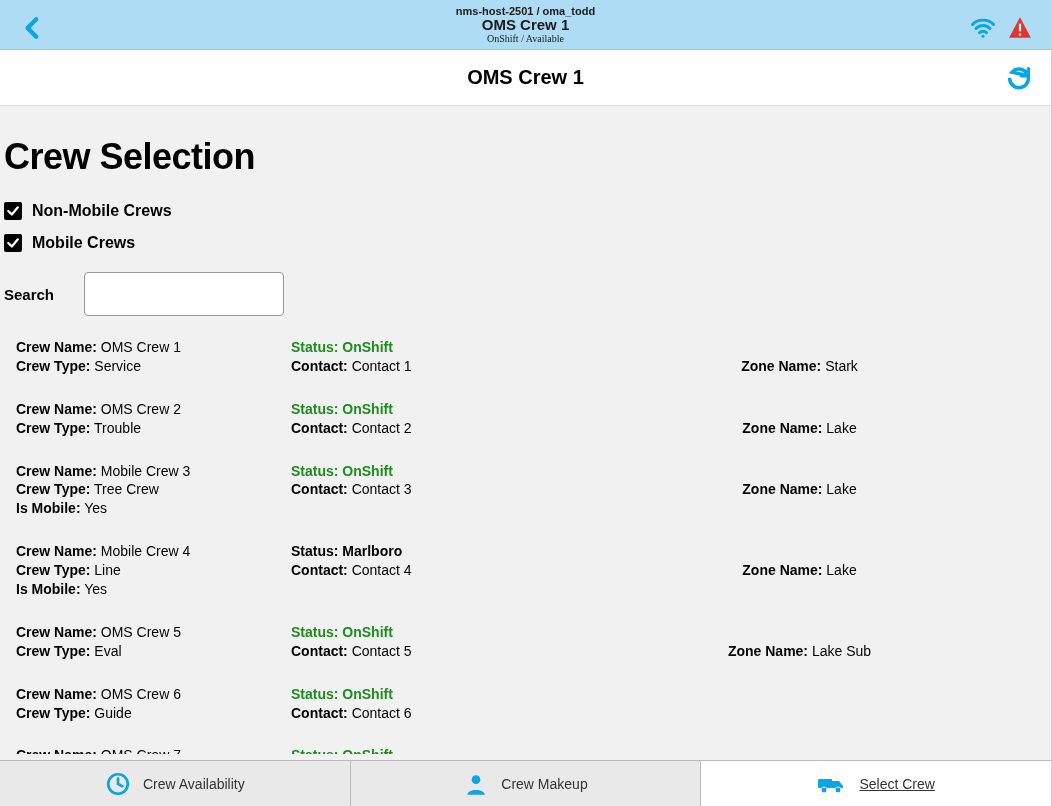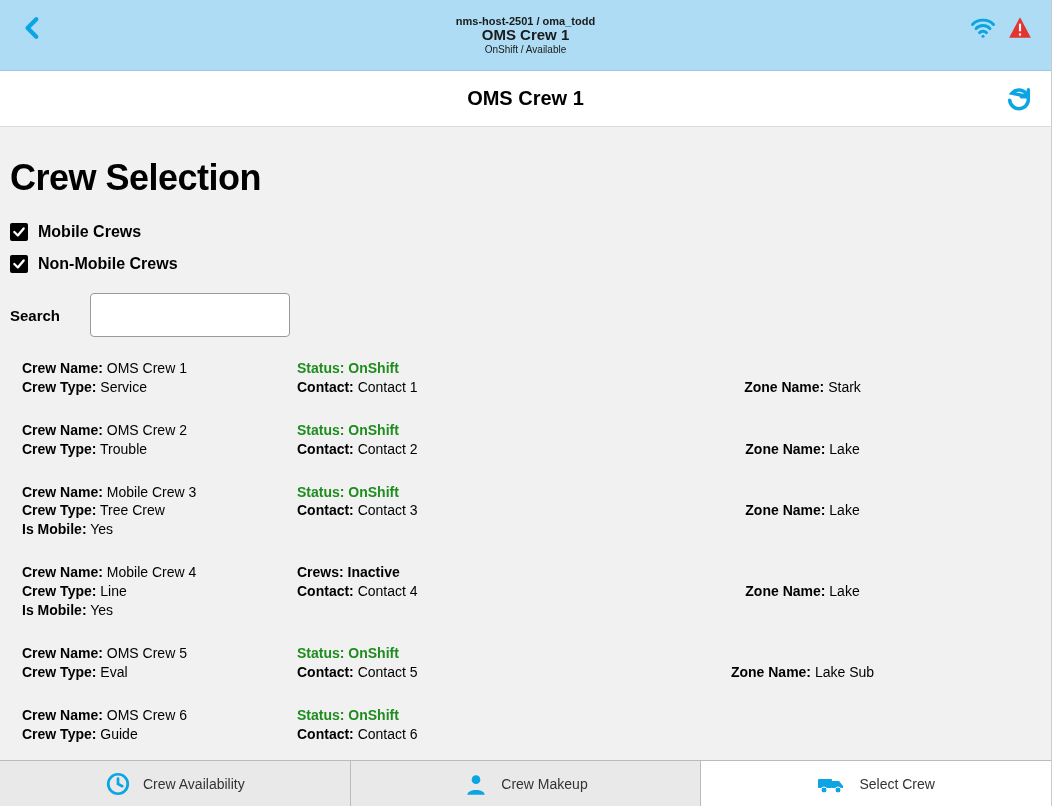--- a/index.html
+++ b/index.html
@@ -1,34 +1,34 @@
 <!DOCTYPE html>
 <html><head>
 <meta charset="utf-8">
 <style>
   * { box-sizing: border-box; }
   html, body { margin:0; padding:0; height:100%; font-family: "Segoe UI", Arial, Helvetica, sans-serif; background:#f1f1f1; }
   .app { width:1052px; height:806px; position:relative; background:#f1f1f1; overflow:hidden; border-right:1px solid #ccc;}
   
   
-  .topbar { background:#aedcf4; height:71px; position:relative; display:flex; align-items:center; justify-content:center; border-bottom:1px solid #9cc8df;}
+  .topbar { background:#aedcf4; height:50px; position:relative; display:flex; align-items:center; justify-content:center; border-bottom:1px solid #9cc8df;}
   .back-btn { position:absolute; left:20px; top:10px; cursor:pointer; }
   .host-block { text-align:center; line-height:1.1; }
   .host-line1 { font-size:11px; font-weight:600; color:#1a1a1a; }
   .host-line2 { font-size:15px; font-weight:700; color:#1a1a1a; }
-  .host-line3 { font-size:10px; color:#1a1a1a; }
+  .host-line3 { font-size:10px; color:#1a1a1a;font-family:Liberation Serif, serif; }
   .top-icons { position:absolute; right:18px; top:14px; display:flex; gap:10px; align-items:center;}
   
   
   .subheader { background:#fff; height:56px; border-bottom:1px solid #ddd; position:relative; display:flex; align-items:center; justify-content:center;}
   .subheader-title { font-size:20px; font-weight:700; }
   .refresh-btn { position:absolute; right:18px; top:14px; cursor:pointer; }
   
   
-  .content { padding: 30px 18px 0 10px; height: calc(806px - 56px - 56px - 46px); overflow:hidden; }
+  .content { padding: 30px 18px 0 4px; height: calc(806px - 56px - 56px - 46px); overflow:hidden; }
   .page-title { font-size:36px; font-weight:900; margin: 0 0 24px 0; letter-spacing:-0.5px;}
   
   .chk-row { display:flex; align-items:center; gap:10px; margin-bottom:14px; }
   .chk { width:18px; height:18px; background:#000; border-radius:2px; display:flex; align-items:center; justify-content:center;}
   .chk svg { width:14px; height:14px; }
   .chk-label { font-size:16px; font-weight:700; }
   
   .search-row { display:flex; align-items:center; gap:30px; margin: 20px 0 22px 0;}
   .search-label { font-size:15px; font-weight:700; }
   .search-input { width:200px; height:44px; border:1px solid #999; border-radius:4px; font-size:14px; padding:0 8px; background:#fff;}
@@ -37,21 +37,21 @@
   .crew-item { display:flex; margin-bottom:24px; font-size:14px; line-height:1.35; }
   .col1 { width:275px; }
   .col2 { width:275px; }
   .col3 { flex:1;text-align:center; }
   .lbl { font-weight:700; }
   .status-on { color:#1e8c1e; font-weight:700; }
   
   
   .bottombar { position:absolute; bottom:0; left:0; right:0; height:46px; display:flex; border-top:1px solid #bbb; background:#e9e9e9;}
   .bb-btn { flex:1; display:flex; align-items:center; justify-content:center; gap:12px; font-size:14px; cursor:pointer; border-right:1px solid #bbb; color:#333;}
-  .bb-btn:last-child { border-right:none; background:#fff;}
+  .bb-btn:last-child { border-right:none; background:#fff;text-decoration:underline;}
   .bb-icon { display:inline-flex; }
 </style>
 </head>
 <body>
 
 <div class="app">
 
   <div class="topbar">
     <div class="back-btn">
       <svg width="26" height="36" viewBox="0 0 24 24" fill="none" stroke="#0aa5e2" stroke-width="4" stroke-linecap="round" stroke-linejoin="round">
@@ -94,30 +94,30 @@
 
   <div class="content">
     <h1 class="page-title">Crew Selection</h1>
 
     <div class="chk-row">
       <div class="chk">
         <svg viewBox="0 0 24 24" fill="none" stroke="#fff" stroke-width="4" stroke-linecap="round" stroke-linejoin="round">
             <polyline points="4 12 10 18 20 6"></polyline>
           </svg>
       </div>
-      <span class="chk-label">Mobile Crews</span>
+      <span class="chk-label">Non-Mobile Crews</span>
     </div>
 
     <div class="chk-row">
       <div class="chk">
         <svg viewBox="0 0 24 24" fill="none" stroke="#fff" stroke-width="4" stroke-linecap="round" stroke-linejoin="round">
             <polyline points="4 12 10 18 20 6"></polyline>
           </svg>
       </div>
-      <span class="chk-label">Non-Mobile Crews</span>
+      <span class="chk-label">Mobile Crews</span>
     </div>
 
     <div class="search-row">
       <span class="search-label">Search</span>
       <input class="search-input" type="text" value="" style="">
     </div>
 
     <div class="crew-list" id="crew-list">
         <div class="crew-item">
           <div class="col1">
@@ -162,21 +162,21 @@
             <div><span class="lbl">Zone Name:</span> Lake</div>
           </div>
         </div>
         <div class="crew-item">
           <div class="col1">
             <div><span class="lbl">Crew Name:</span> Mobile Crew 4</div>
             <div><span class="lbl">Crew Type:</span> Line</div>
             <div><span class="lbl">Is Mobile:</span> Yes</div>
           </div>
           <div class="col2">
-            <div><span class="lbl">Crews: Inactive</span></div>
+            <div><span class="lbl">Status: Marlboro</span></div>
             <div><span class="lbl">Contact:</span> Contact 4</div>
           </div>
           <div class="col3">
             <div>&nbsp;</div>
             <div><span class="lbl">Zone Name:</span> Lake</div>
           </div>
         </div>
         <div class="crew-item">
           <div class="col1">
             <div><span class="lbl">Crew Name:</span> OMS Crew 5</div>

